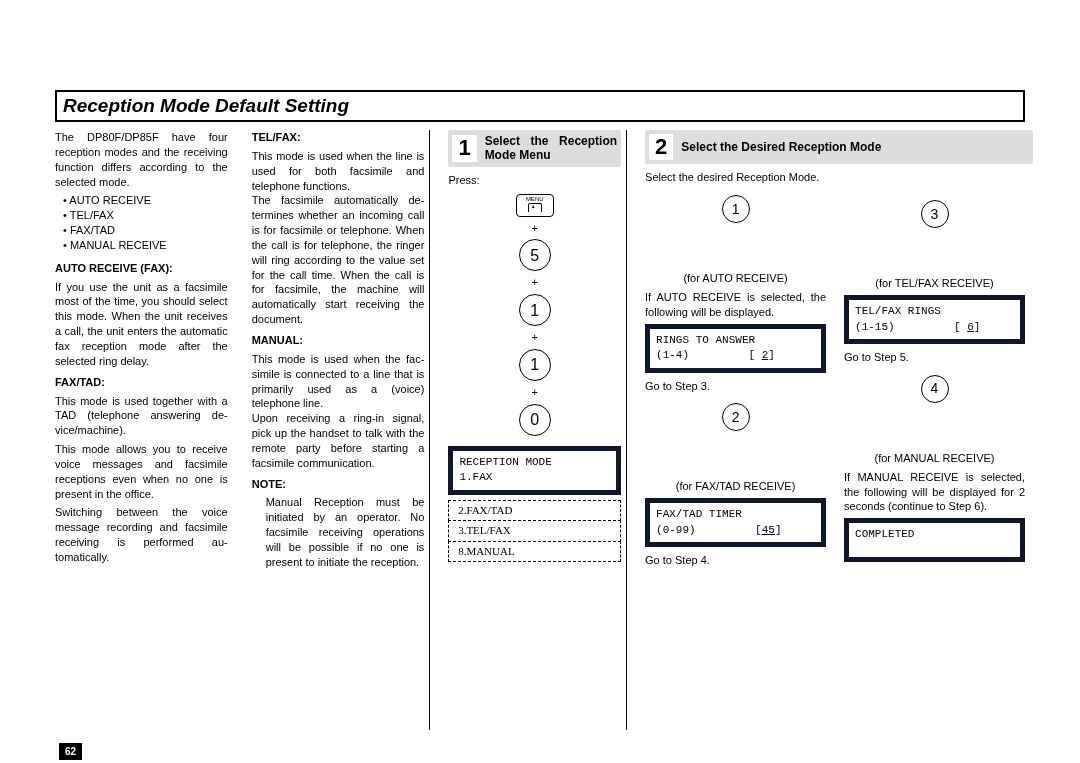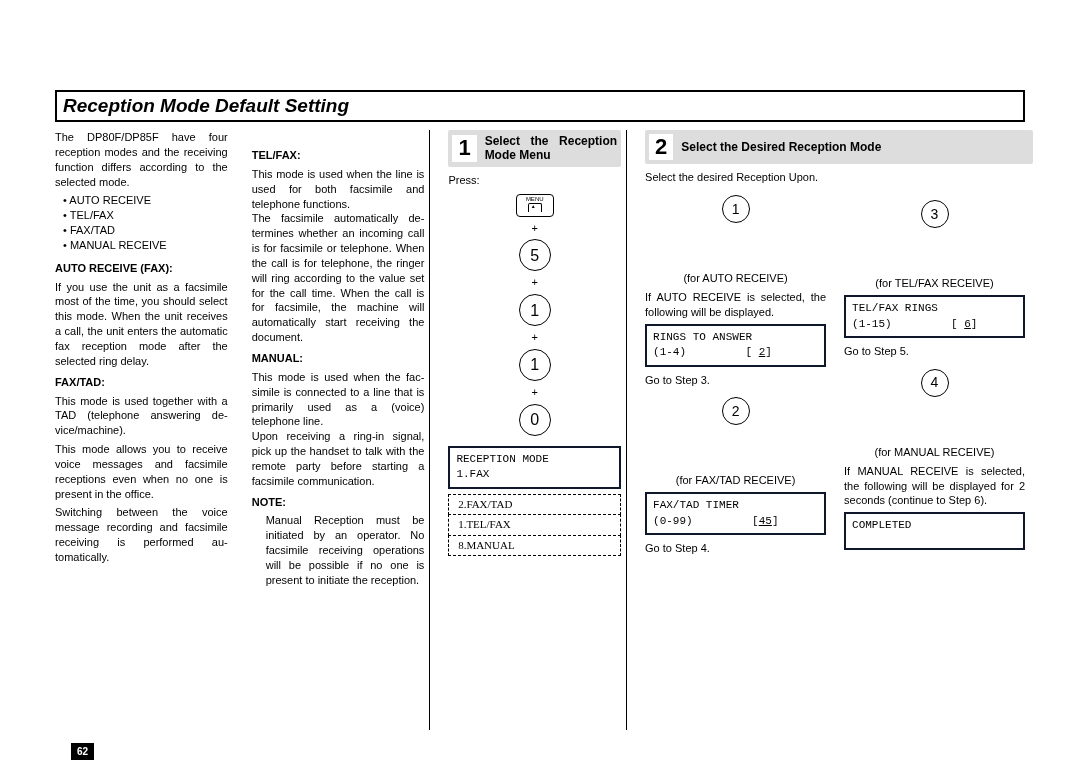--- a/index.html
+++ b/index.html
@@ -112,21 +112,21 @@
     height: 30px;
     border: 1px solid #000;
     border-radius: 50%;
     display: flex;
     align-items: center;
     justify-content: center;
     font-size: 16px;
   }
   .plus { font-size: 11px; }
   .lcd {
-    border: 2px solid #0f172a;
+    border: 5px solid #0f172a;
     font-family: "Courier New", monospace;
     font-size: 11px;
     padding: 4px 6px;
     line-height: 1.4;
     white-space: pre;
     margin: 4px 0 6px 0;
   }
   .lcd-dashed {
     border: 1px dashed #000;
     font-family: Liberation Serif, serif;
@@ -146,21 +146,21 @@
     border-radius: 50%;
     display: flex;
     align-items: center;
     justify-content: center;
     font-size: 14px;
     margin: 10px auto 8px auto;
   }
   .center-text { text-align: center; margin-top: 48px; }
   .page-num {
     position: absolute;
-    left: 16px;
+    left: 4px;
     bottom: -10px;
     background: #000;
     color: #fff;
     font-weight: bold;
     font-size: 10px;
     padding: 2px 6px;
   }
   .underline { text-decoration: underline; }
 </style>
 </head>
@@ -183,21 +183,21 @@
     <p class="subhead">AUTO RECEIVE (FAX):</p>
     <p>If you use the unit as a facsimile most of the time, you should se­lect this mode. When the unit re­ceives a call, the unit enters the automatic fax reception mode after the selected ring delay.</p>
     <p class="subhead">FAX/TAD:</p>
     <p>This mode is used together with a TAD (telephone answering de­vice/machine).</p>
     <p>This mode allows you to receive voice messages and facsimile receptions even when no one is present in the office.</p>
     <p>Switching between the voice message recording and fac­simile receiving is performed au­tomatically.</p>
     <div class="page-num">62</div>
   </div>
 
   <div class="col col-2">
-    <p class="subhead" style="margin-top:18px">TEL/FAX:</p>
+    <p class="subhead" style="margin-top:0">TEL/FAX:</p>
     <p style="white-space:pre-line">This mode is used when the line is used for both facsimile and telephone functions.
 The facsimile automatically de­termines whether an incoming call is for facsimile or telephone. When the call is for telephone, the ringer will ring according to the value set for the call time. When the call is for facsimile, the machine will automatically start receiving the document.</p>
     <p class="subhead">MANUAL:</p>
     <p style="white-space:pre-line">This mode is used when the fac­simile is connected to a line that is primarily used as a (voice) telephone line.
 Upon receiving a ring-in signal, pick up the handset to talk with the remote party before starting a facsimile communication.</p>
     <p class="subhead">NOTE:</p>
     <p style="padding-left:14px">Manual Reception must be initiated by an operator. No facsimile receiving opera­tions will be possible if no one is present to initiate the reception.</p>
     <div class="vdivider"></div>
   </div>
 
@@ -217,35 +217,35 @@
       <div class="plus">+</div>
       <div class="key-circle">1</div>
       <div class="plus">+</div>
       <div class="key-circle">1</div>
       <div class="plus">+</div>
       <div class="key-circle">0</div>
     </div>
     <div class="lcd">RECEPTION MODE
 1.FAX</div>
     <div class="lcd-dashed"> 2.FAX/TAD</div>
-    <div class="lcd-dashed"> 1.TEL/FAX</div>
+    <div class="lcd-dashed"> 3.TEL/FAX</div>
     <div class="lcd-dashed"> 8.MANUAL</div>
     <div class="vdivider"></div>
   </div>
 
   <div class="col col-4">
     <div class="step-head wide">
       <div class="step-num">2</div>
       <div class="step-title">Select the Desired Reception Mode</div>
     </div>
 
     <div class="subcols">
 
       <div class="subcol">
-        <p style="text-align:justify">Select the desired Reception Upon.</p>
+        <p style="text-align:justify">Select the desired Reception Mode.</p>
 
         <div class="mode-circle">1</div>
         <p class="center-text">(for AUTO RECEIVE)</p>
         <p style="text-align:justify">If AUTO RECEIVE is selected, the following will be displayed.</p>
         <div class="lcd"><span>RINGS TO ANSWER
 (1-4)         [ </span><span class="underline">2</span>]</div>
         <p>Go to Step 3.</p>
 
         <div class="mode-circle">2</div>
         <p class="center-text">(for FAX/TAD RECEIVE)</p>

